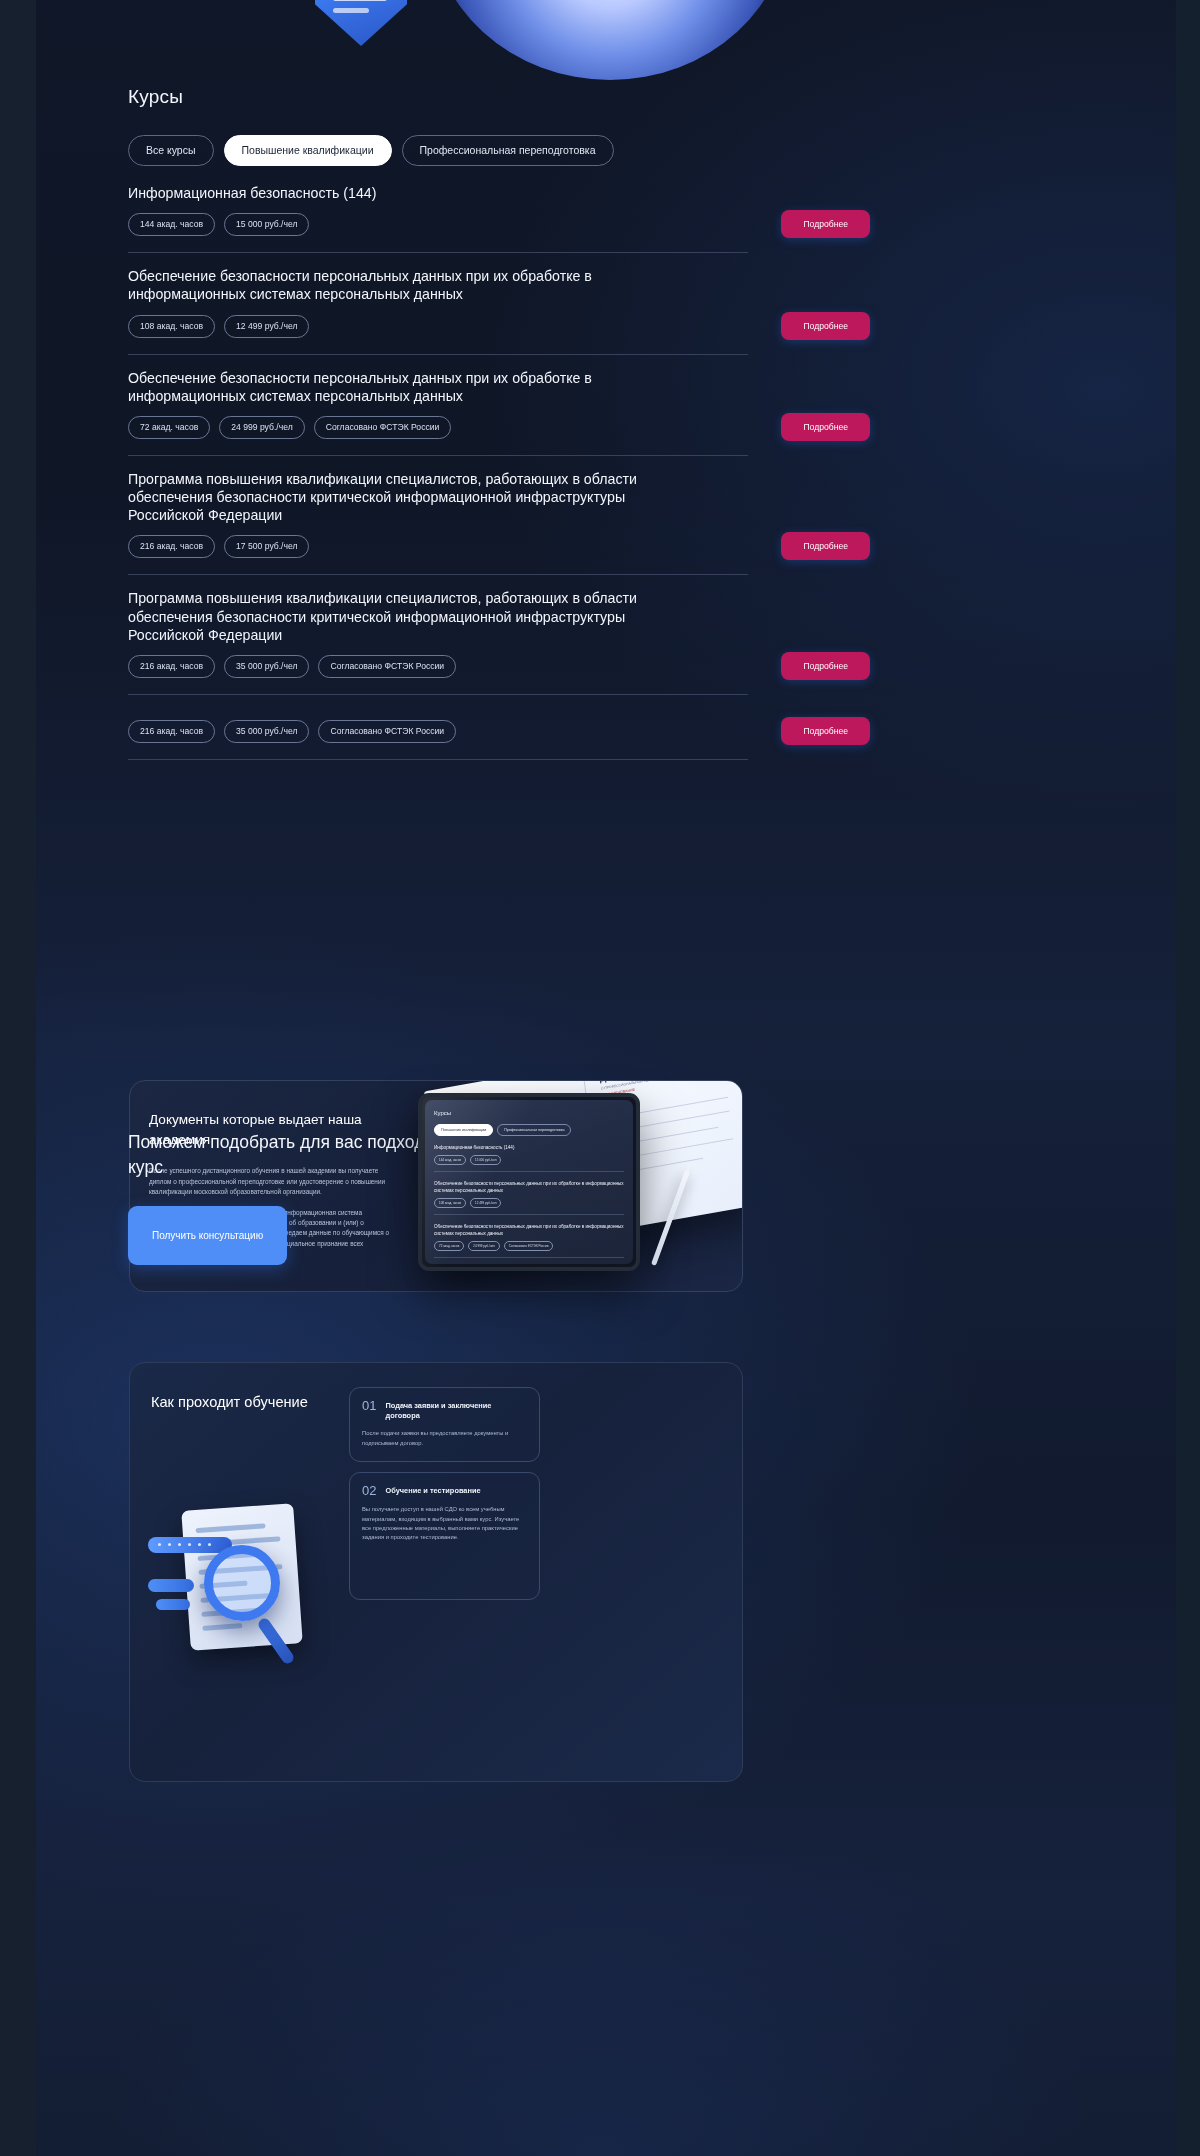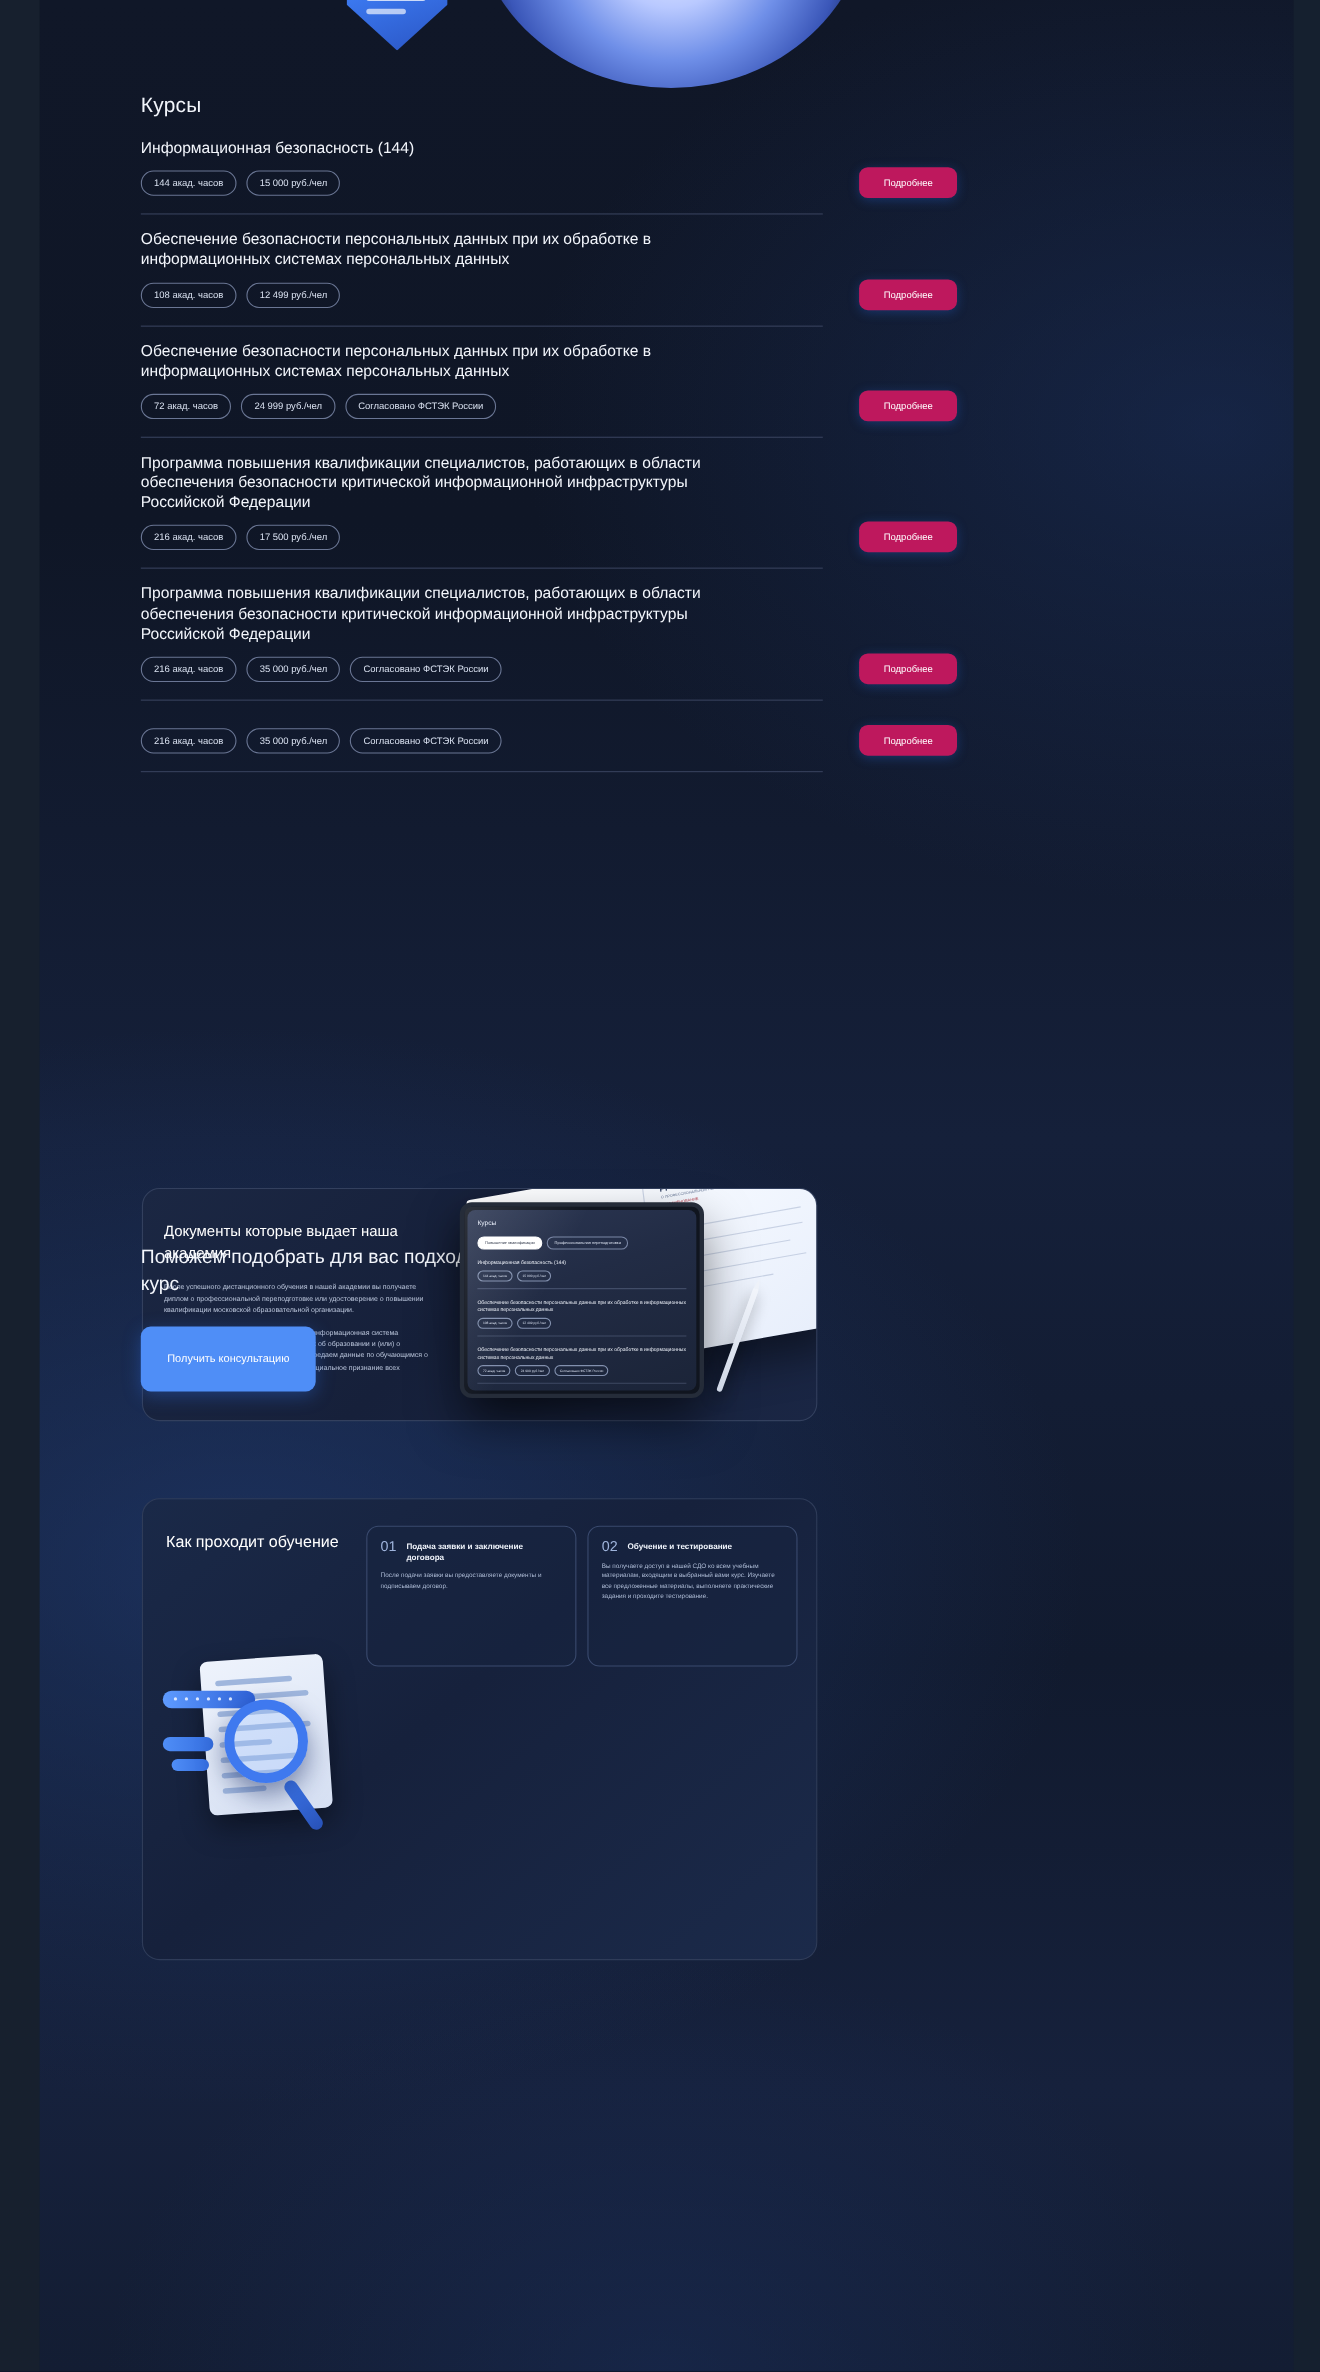--- a/index.html
+++ b/index.html
@@ -102,21 +102,21 @@
   .pencil:before{content:"";position:absolute;left:0;top:-9px;width:5px;height:10px;
     background:#eef2f9;clip-path:polygon(50% 0,100% 100%,0 100%);}
 
   
   .how{position:absolute;left:129px;top:1362px;width:614px;min-height:420px;border-radius:16px;
     border:1px solid #2f3c59;overflow:hidden;
     background:linear-gradient(140deg,#1a2948 0%,#16213c 45%,#1b2a4a 100%);}
   .how-h{position:absolute;left:21px;top:29px;font-size:14.6px;line-height:1.38;color:#fff;font-weight:400;}
   .steps{position:absolute;left:203px;top:24px;width:392px;display:flex;flex-wrap:wrap;gap:10px;}
   .step{width:191px;border:1px solid #3a4a6e;border-radius:11px;padding:11px 12px 13px;
-    background:rgba(24,36,64,.55);}
+    background:rgba(24,36,64,.55);margin-left:16px;}
   .step-top{display:flex;align-items:flex-start;gap:9px;}
   .step-num{font-size:13px;color:#9fb4dc;line-height:1;}
   .step-title{font-size:7.4px;line-height:1.38;color:#f1f5fc;font-weight:700;padding-top:2px;}
   .step-body{font-size:5.8px;line-height:1.62;color:#aebcd6;margin-top:8px;}
   .step.tall{min-height:128px;}
   
   .mag{position:absolute;left:18px;top:120px;width:175px;height:190px;}
   .mag-doc{position:absolute;left:38px;top:24px;width:112px;height:140px;border-radius:7px;
     background:linear-gradient(160deg,#eef3fc,#d6e0f3);box-shadow:0 12px 26px rgba(0,0,0,.4);
     transform:rotate(-4deg);}
@@ -136,20 +136,25 @@
 <div class="bg-root"></div>
 <div class="edge-left"></div>
 <div class="edge-right"></div>
 <div class="hero-glow"></div>
 
 <div class="page">
 
   <section class="courses">
     <h2 class="sec-title">Курсы</h2>
 
+    <div class="pills">
+      <button class="pill">Все  курсы</button>
+      <button class="pill active">Повышение квалификации</button>
+      <button class="pill">Профессиональная переподготовка</button>
+    </div>
 
     <div class="course-wrap">
 
       <div class="course">
         <div class="course-name">Информационная безопасность (144)</div>
         <div class="tags">
           <span class="tag">144 акад. часов</span>
           <span class="tag">15 000 руб./чел</span>
         </div>
         <button class="more-btn">Подробнее</button>

